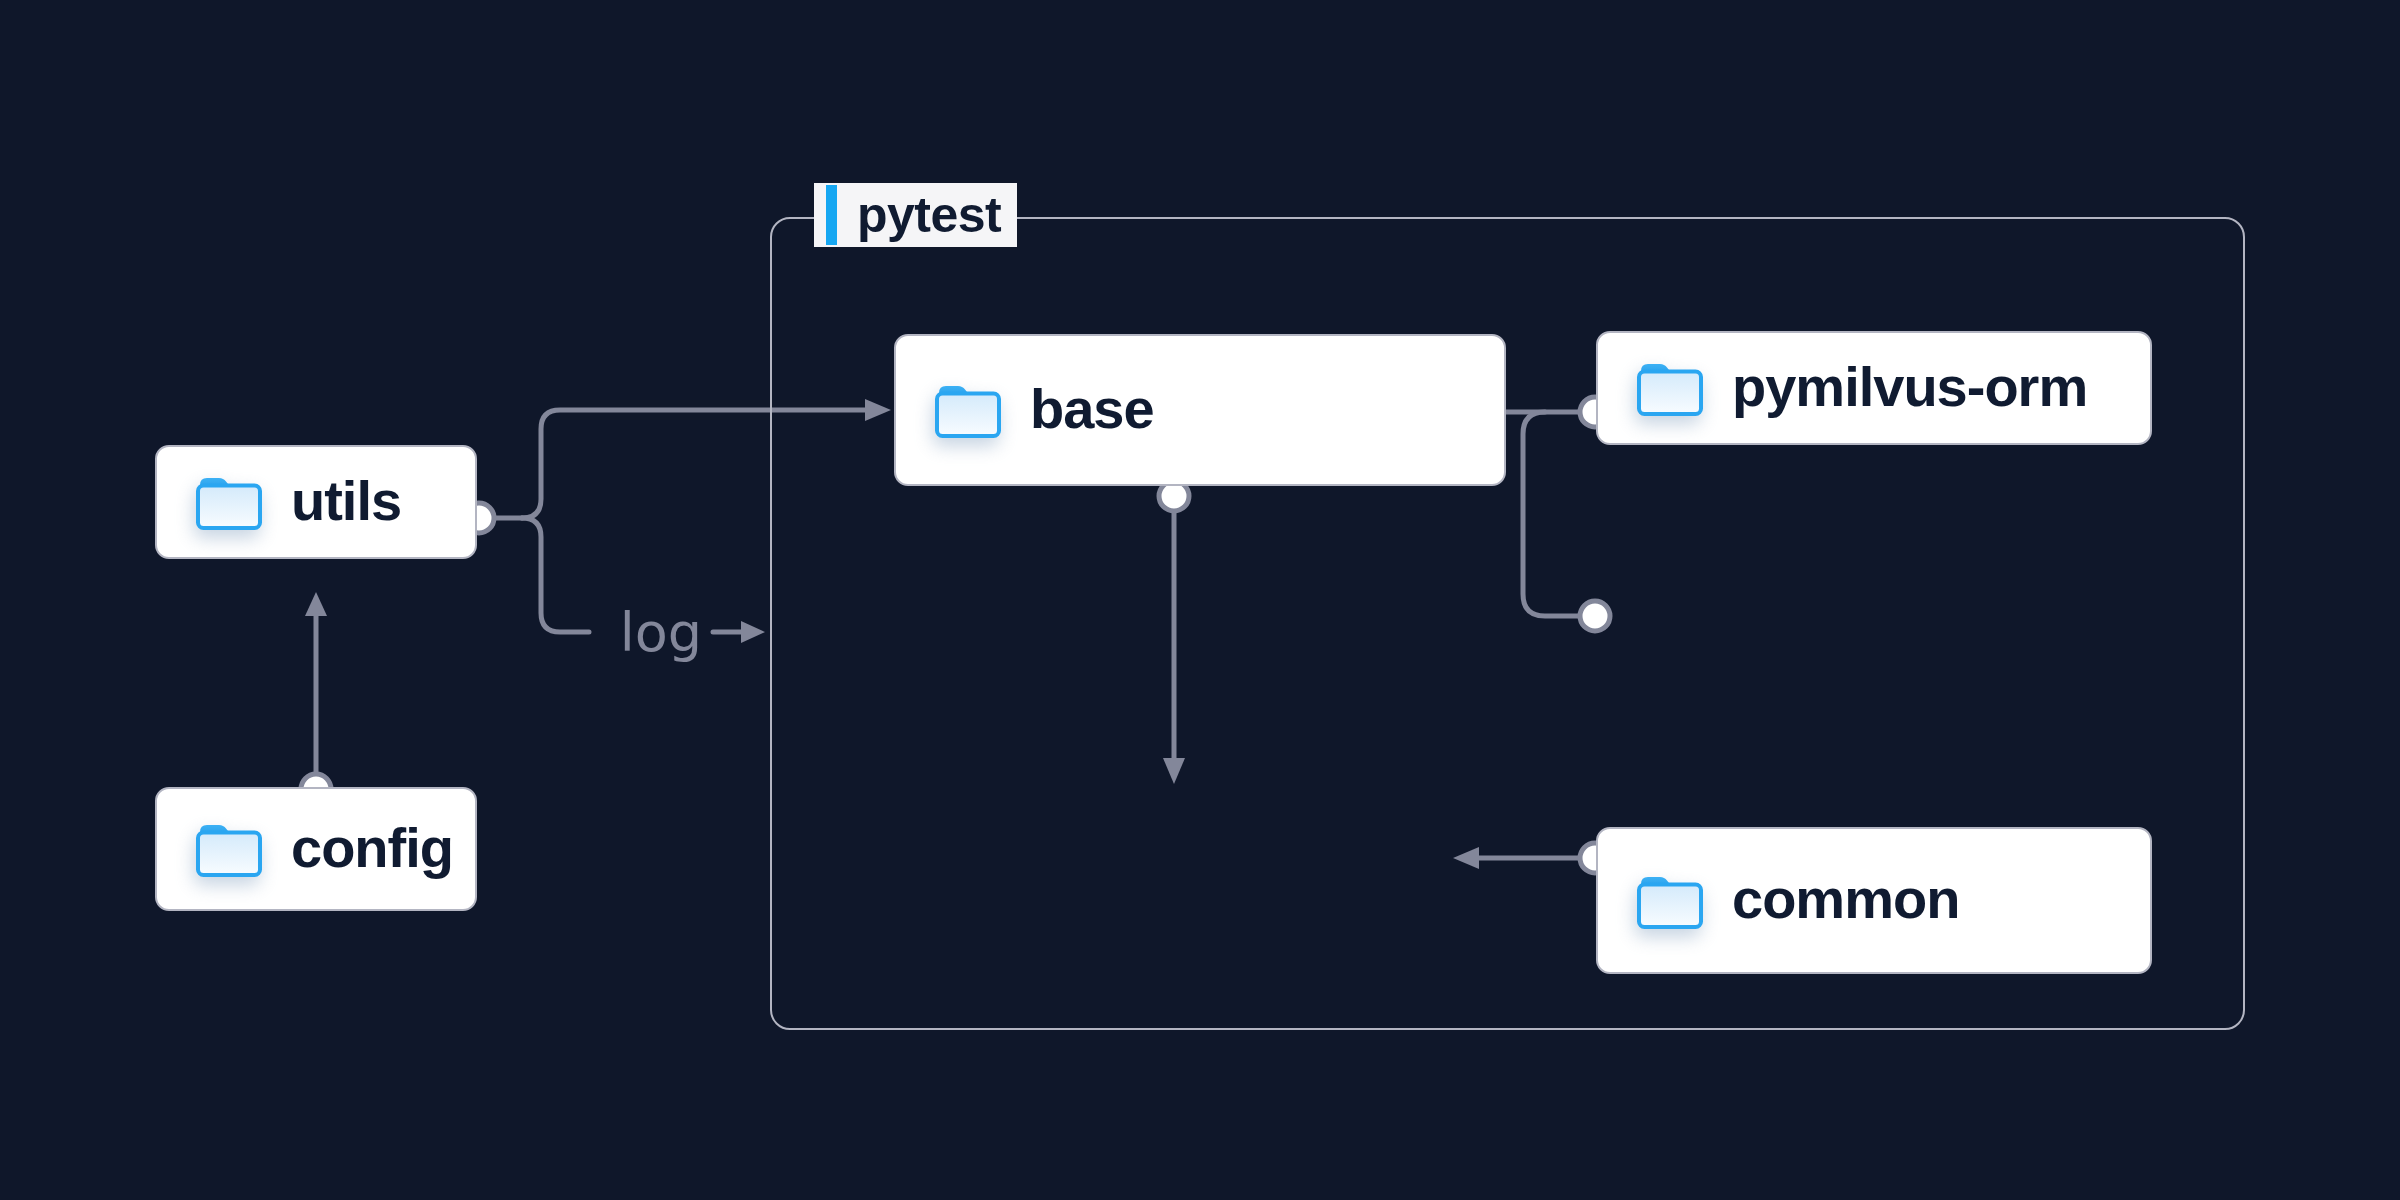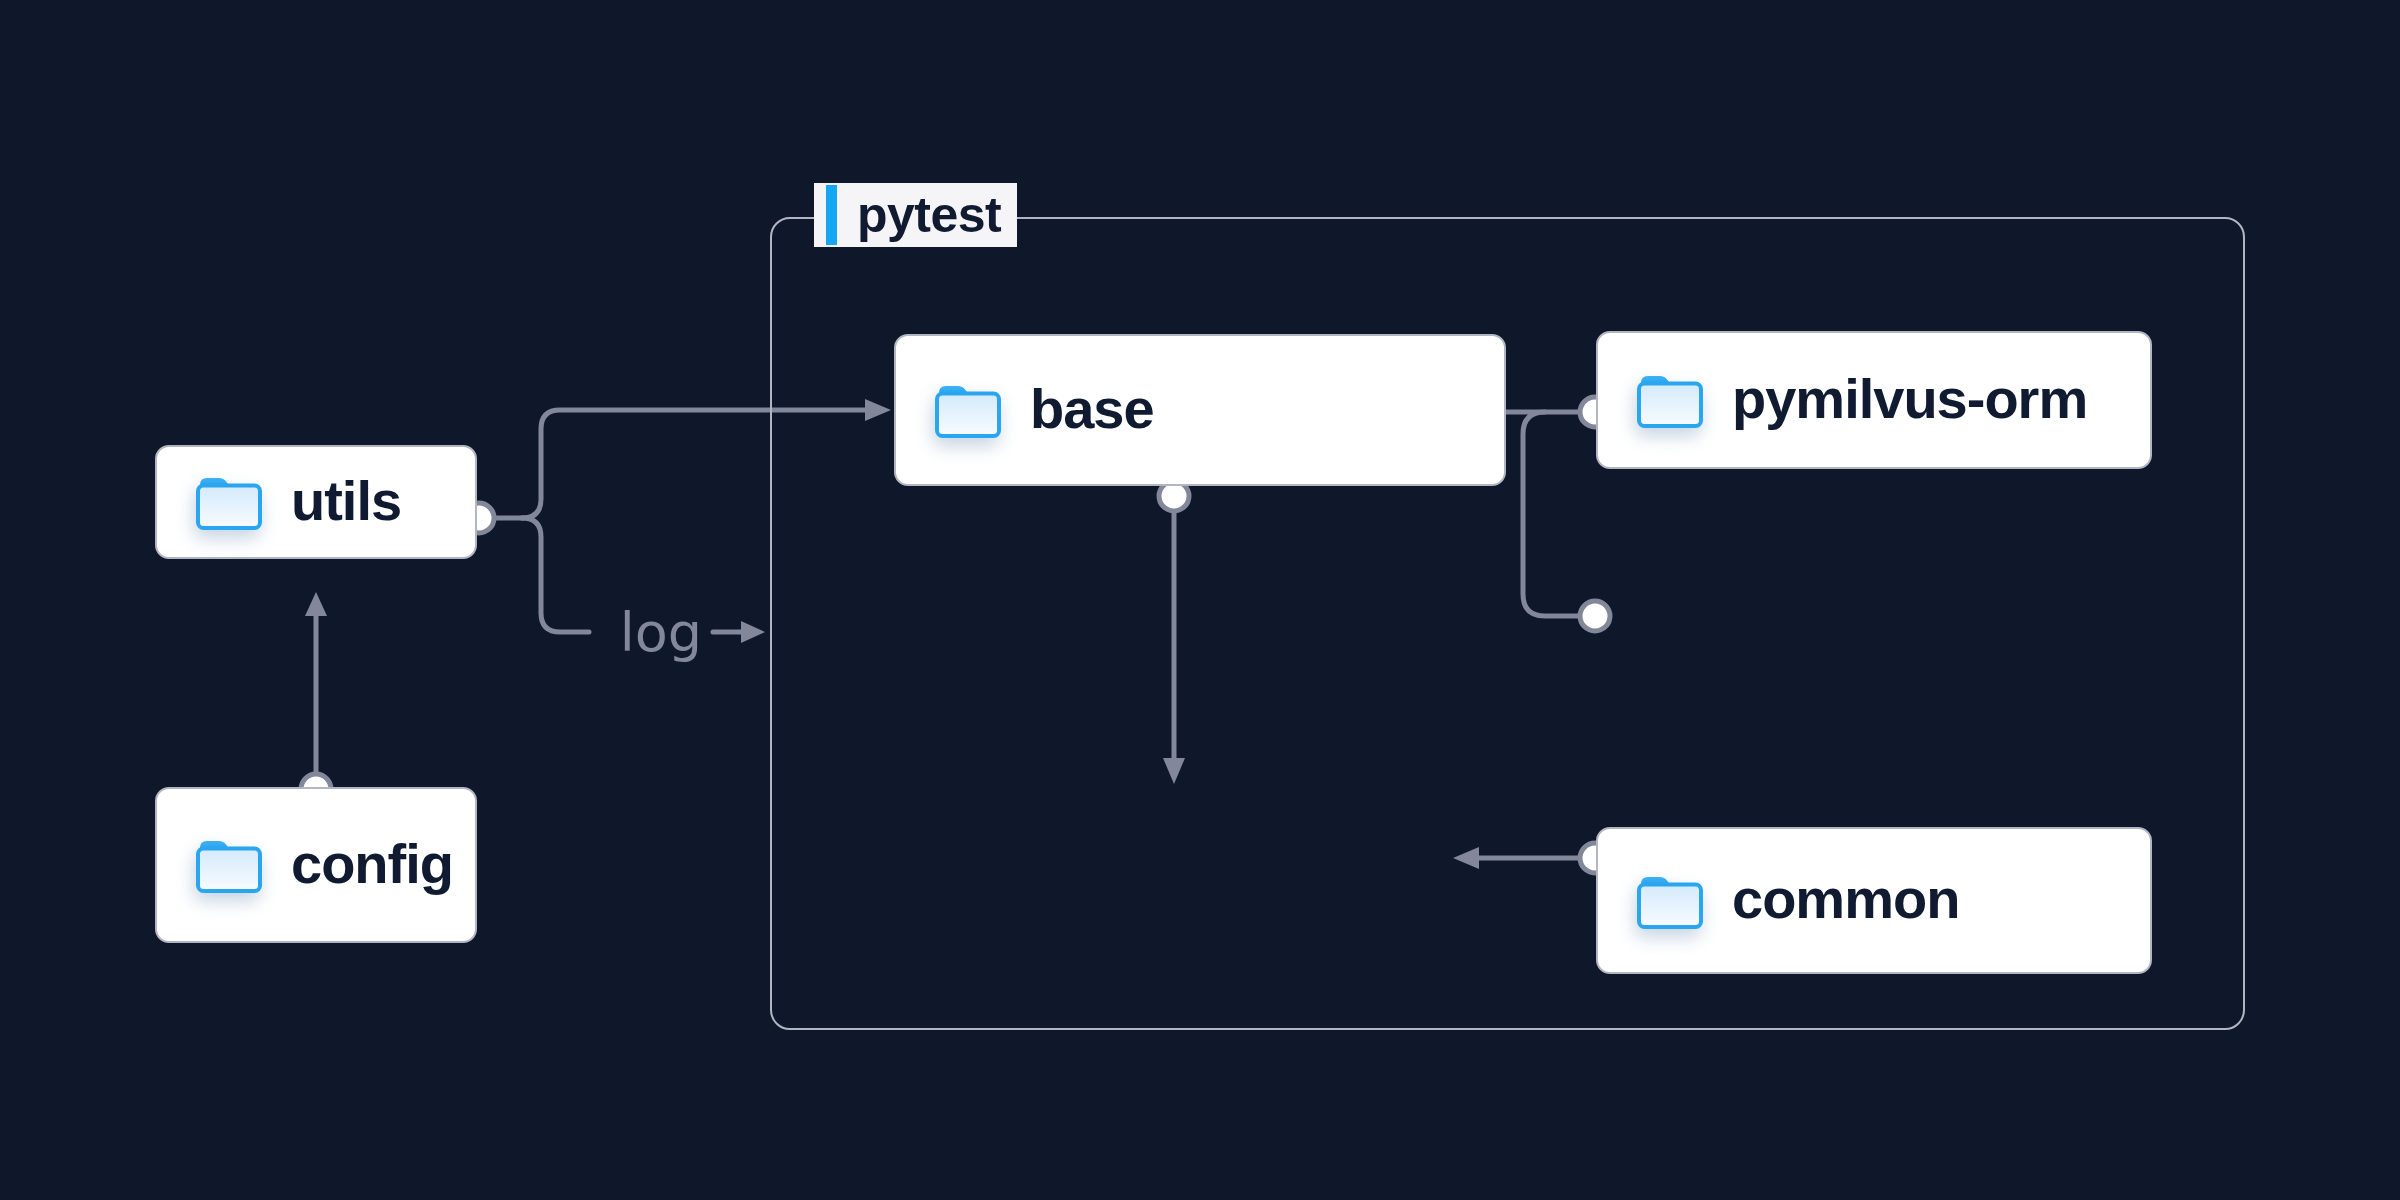--- a/index.html
+++ b/index.html
@@ -92,24 +92,24 @@
     white-space: nowrap;
     transform: translateY(-2px);
   }
   .folder-icon {
     width: 72px;
     height: 60px;
     flex: 0 0 auto;
     filter: drop-shadow(-2px 8px 9px rgba(130, 160, 190, 0.45));
   }
   .node-utils     { left: 155px;  top: 445px; width: 322px; height: 114px; }
-  .node-config    { left: 155px;  top: 787px; width: 322px; height: 156px; }
+  .node-config    { left: 155px;  top: 787px; width: 322px; height: 124px; }
   .node-base      { left: 894px;  top: 334px; width: 612px; height: 152px; }
   .node-testcases { left: 894px;  top: 785px; width: 560px; height: 147px; }
-  .node-pymilvus  { left: 1596px; top: 331px; width: 556px; height: 138px; }
+  .node-pymilvus  { left: 1596px; top: 331px; width: 556px; height: 114px; }
   .node-check     { left: 1596px; top: 537px; width: 556px; height: 155px; }
   .node-common    { left: 1596px; top: 827px; width: 556px; height: 147px; }
   .edge-text {
     position: absolute;
     left: 598px;
     top: 601px;
     width: 104px;
     text-align: right;
     font-family: "DejaVu Sans", sans-serif;
     font-size: 54px;

